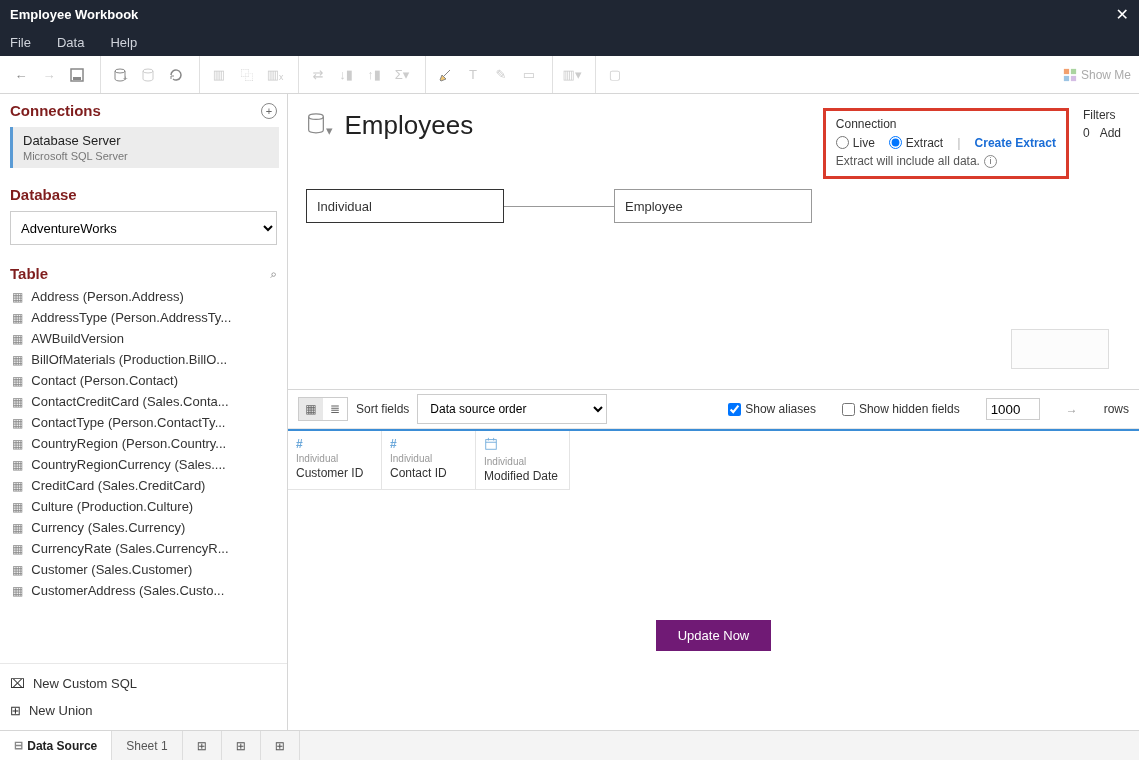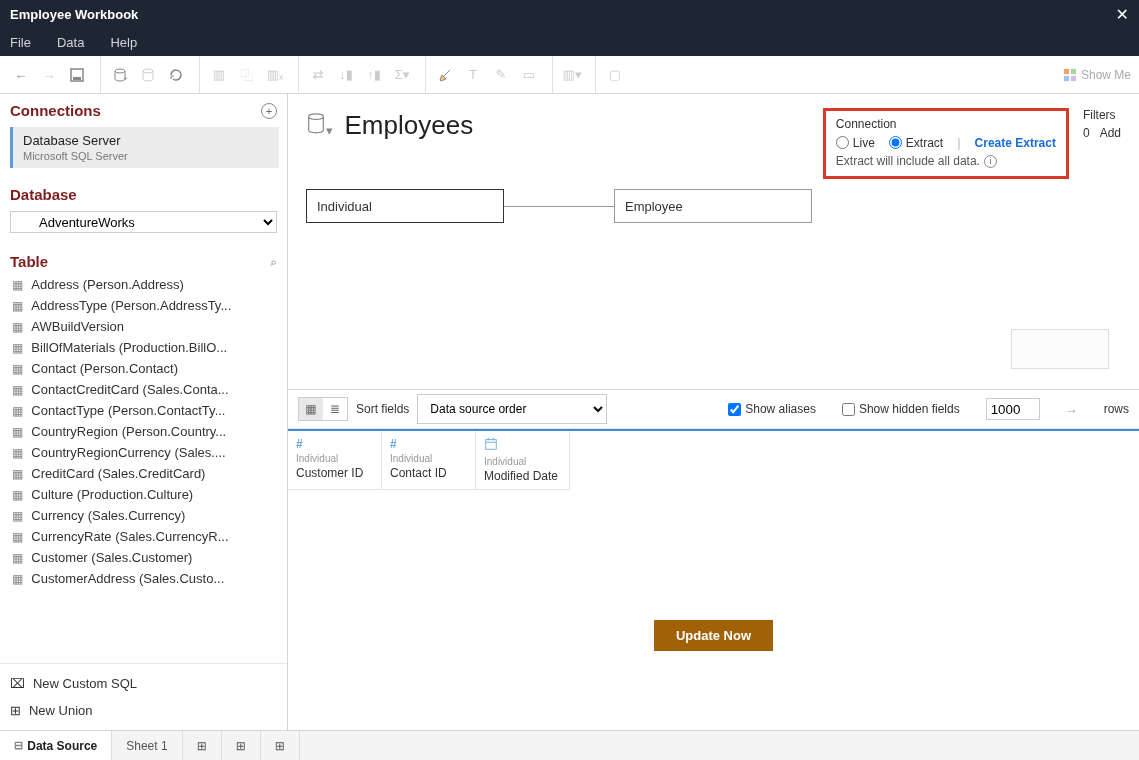--- a/index.html
+++ b/index.html
@@ -29,21 +29,21 @@
 
 .sidebar { width: 288px; border-right: 1px solid #d6d6d6; display: flex; flex-direction: column; overflow: hidden; }
 .section-head { display: flex; justify-content: space-between; align-items: center; padding: 8px 10px 4px 10px; }
 .section-head .label { font-weight: 700; font-size: 15px; color: #7f1d1d; }
 .plus-circle { width: 16px; height: 16px; border: 1px solid #888; border-radius: 50%; display: flex; align-items: center; justify-content: center; font-size: 11px; color: #666; cursor: pointer; }
 .search-icon-sm { color: #888; font-size: 12px; }
 .conn-item { background: #ececec; margin: 4px 8px 10px 10px; padding: 6px 10px; border-left: 3px solid #5a9bd5; }
 .conn-item .name { font-size: 13px; color: #222; }
 .conn-item .type { font-size: 11px; color: #777; margin-top: 2px; }
 .db-select { margin: 4px 10px 12px 10px; }
-.db-select select { width: 100%; height: 22px; border: 1px solid #ccc; padding: 0 24px; font-size: 13px; background: #fff; }
+.db-select select { width: 100%; height: 34px; border: 1px solid #ccc; padding: 0 6px; font-size: 13px; background: #fff; }
 .table-list { flex: 1; overflow-y: auto; padding: 0 4px; }
 .table-row { display: flex; align-items: center; gap: 8px; padding: 3px 8px; font-size: 13px; color: #333; cursor: pointer; white-space: nowrap; overflow: hidden; text-overflow: ellipsis; }
 .table-row .ticon { color: #888; font-size: 12px; flex-shrink: 0; }
 .table-row .tname { overflow: hidden; text-overflow: ellipsis; }
 .special-list { border-top: 1px solid #e8e8e8; padding: 6px 0; }
 .special-row { display: flex; align-items: center; gap: 8px; padding: 6px 10px; font-size: 13px; color: #333; cursor: pointer; }
 
 
 .canvas { flex: 1; display: flex; flex-direction: column; overflow: hidden; }
 .canvas-top { flex: 0 0 auto; padding: 16px 18px 8px 18px; position: relative; }
@@ -84,21 +84,21 @@
 .chk { display: flex; align-items: center; gap: 4px; cursor: pointer; }
 .rows-input { width: 54px; height: 22px; border: 1px solid #ccc; padding: 0 4px; text-align: left; }
 
 .grid-header { display: flex; border-top: 2px solid #3b8dd6; }
 .col { width: 94px; border-right: 1px solid #e4e4e4; border-bottom: 1px solid #e4e4e4; padding: 6px 8px; }
 .col .type-icon { color: #6ca8da; font-size: 12px; font-weight: 600; }
 .col .source { font-size: 10px; color: #999; margin-top: 2px; }
 .col .field { font-size: 12px; color: #333; margin-top: 2px; }
 
 .grid-body { flex: 1; display: flex; align-items: center; justify-content: center; padding-top: 50px; }
-.update-btn { background: #a16207; color: #fff; border: none; padding: 8px 22px; font-size: 13px; font-weight: 700; cursor: pointer; }
+.update-btn { background: #701a75; color: #fff; border: none; padding: 8px 22px; font-size: 13px; font-weight: 400; cursor: pointer; }
 
 
 .bottom-tabs { height: 30px; background: #f4f4f4; border-top: 1px solid #d6d6d6; display: flex; align-items: stretch; }
 .btab { padding: 0 14px; display: flex; align-items: center; gap: 4px; font-size: 12px; border-right: 1px solid #ddd; cursor: pointer; color: #555; }
 .btab.active { background: #fff; color: #222; font-weight: 600; }
 .btab .ticon { font-size: 11px; color: #888; }
 
 svg { fill: currentColor; }
 </style>
 </head>

